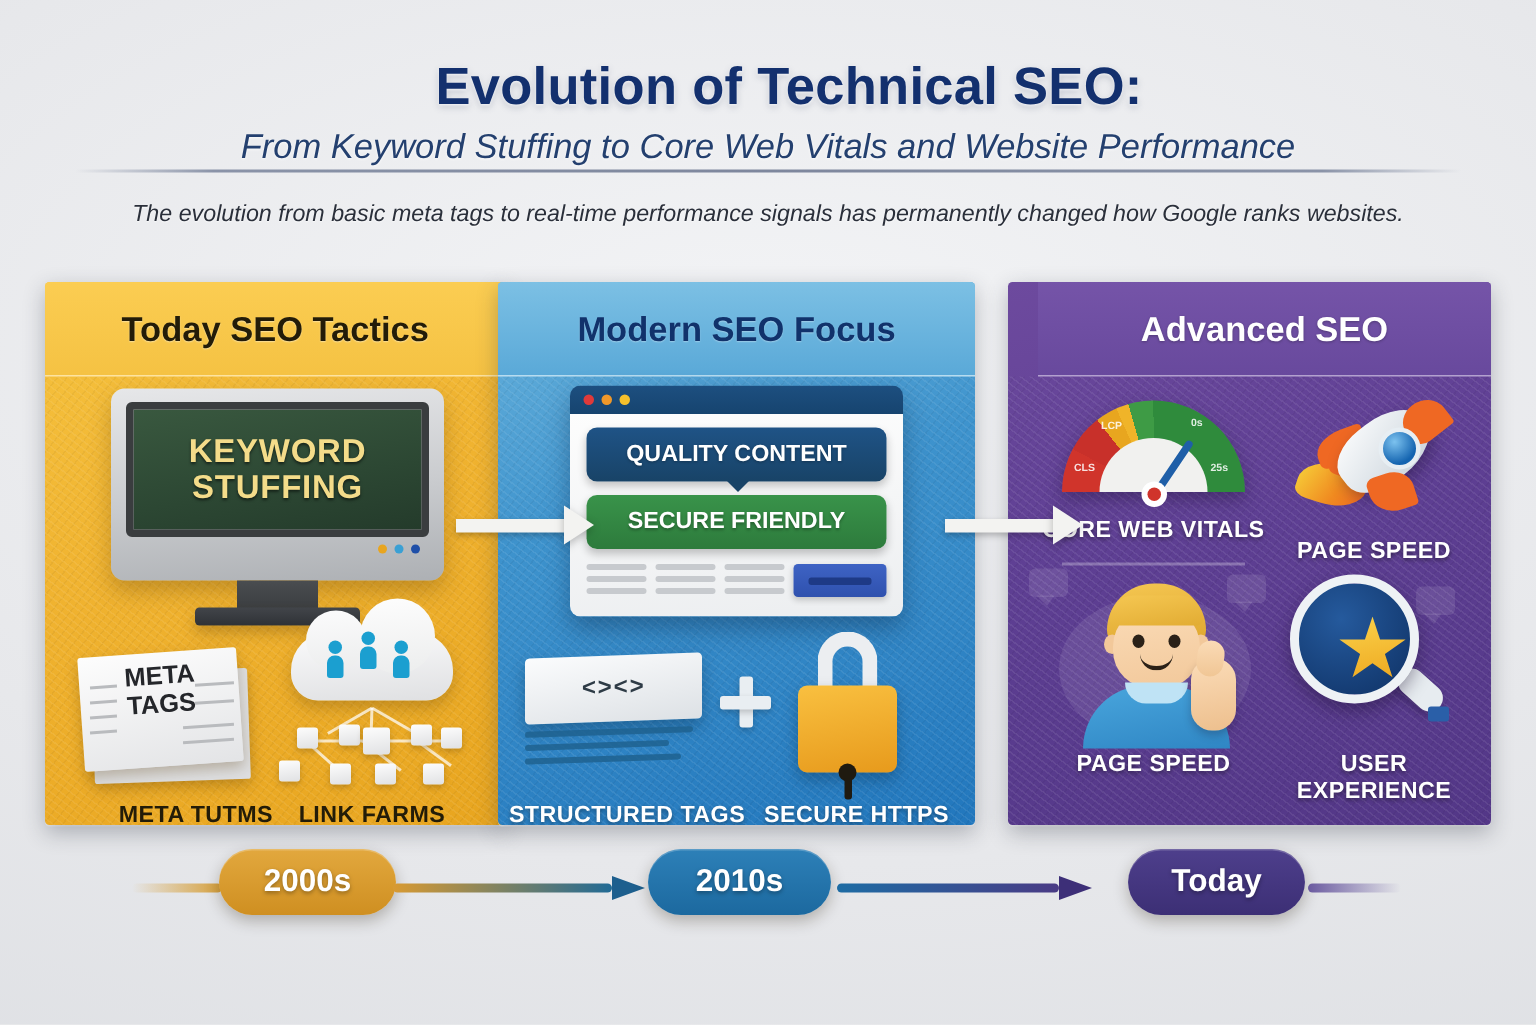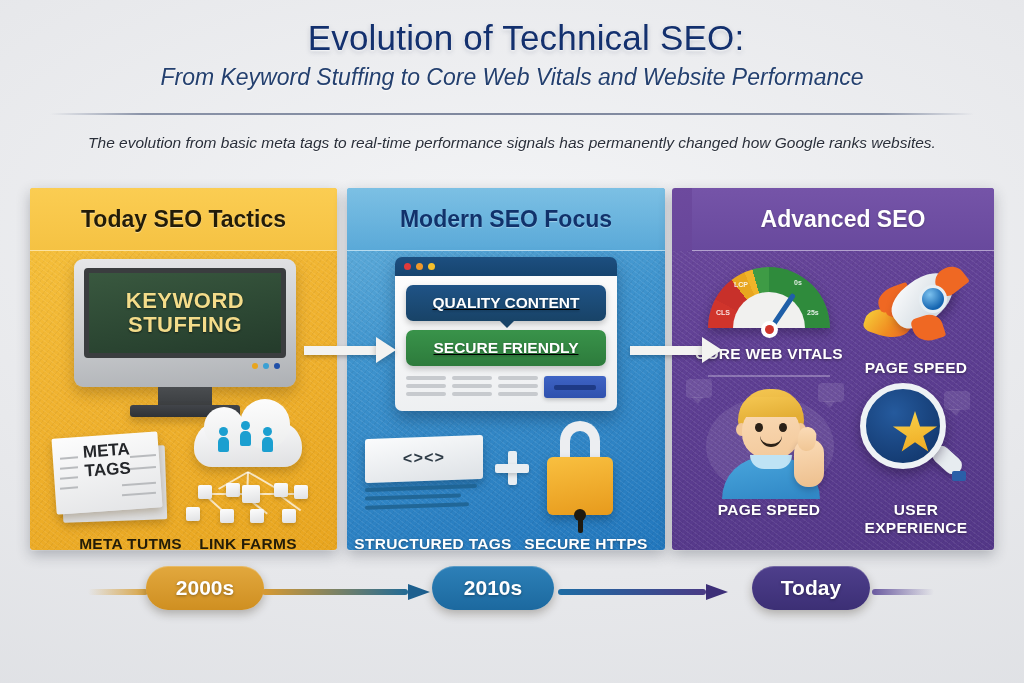--- a/index.html
+++ b/index.html
@@ -10,22 +10,22 @@
   }
   #stage{
     position:relative;width:1024px;height:683px;
     background:
       radial-gradient(ellipse 120% 90% at 50% 35%, #f3f4f6 0%, #e7e8eb 55%, #dcdee2 100%);
   }
 
   
   #header{position:absolute;left:0;top:0;width:1024px;}
   #title{
-    text-align:center;margin-top:18px;
-    font-size:35px;font-weight:normal;letter-spacing:.2px;
+    text-align:center;margin-top:38px;
+    font-size:35px;font-weight:bold;letter-spacing:.2px;
     color:#13306e;
     text-shadow:0 1px 2px rgba(255,255,255,.85), 0 2px 5px rgba(80,90,120,.28);
     padding-left:28px;
   }
   #subtitle{
     text-align:center;margin-top:6px;
     font-size:23px;font-style:italic;font-weight:500;
     color:#24406f;
     text-shadow:0 1px 2px rgba(255,255,255,.8);
   }
@@ -53,21 +53,21 @@
     border-bottom:1px solid rgba(255,255,255,.45);
   }
   .panel-body{position:relative;height:300px;}
 
   #panel1{left:30px;width:307px;
     background:linear-gradient(160deg,#f6c33f 0%,#f0b330 45%,#e8a51f 100%);}
   #panel1 .panel-head{color:#231c08;
     background:linear-gradient(180deg,#fbcd52 0%,#f5c243 100%);
     text-shadow:0 1px 1px rgba(255,255,255,.45);}
 
-  #panel2{left:347px;width:318px;
+  #panel2{left:332px;width:318px;
     background:linear-gradient(165deg,#6ab4dd 0%,#3e93cd 40%,#2277bd 100%);}
   #panel2 .panel-head{color:#11326b;
     background:linear-gradient(180deg,#7cc0e4 0%,#5aa9d8 100%);
     text-shadow:0 1px 1px rgba(255,255,255,.35);}
 
   #panel3{left:672px;width:322px;
     background:linear-gradient(165deg,#6d4a9e 0%,#5e3f93 45%,#533787 100%);}
   #panel3 .panel-head{color:#ffffff;
     background:linear-gradient(180deg,#7554a8 0%,#68499d 100%);
     text-shadow:0 1px 2px rgba(0,0,0,.28);margin-left:20px;}
@@ -136,21 +136,21 @@
 
   .cap{position:absolute;font-weight:bold;font-size:15.5px;letter-spacing:.3px;}
   #cap-meta{left:22px;top:284px;width:130px;text-align:right;color:#231c08;}
   #cap-link{left:152px;top:284px;width:132px;text-align:center;color:#231c08;}
 
   
   #browser{position:absolute;left:48px;top:6px;width:222px;border-radius:7px;overflow:hidden;
     box-shadow:0 8px 16px rgba(10,40,70,.38);}
   #br-bar{height:19px;background:linear-gradient(180deg,#1d4f80,#16446f);display:flex;align-items:center;gap:5px;padding-left:9px;}
   #br-bar i{width:7px;height:7px;border-radius:50%;display:block;}
-  #br-body{background:linear-gradient(175deg,#fdfdfd,#eceef0);padding:9px 11px 11px;text-decoration:underline;}
+  #br-body{background:linear-gradient(175deg,#fdfdfd,#eceef0);padding:9px 11px 11px;}
   .pillbox{border-radius:7px;text-align:center;color:#fff;font-weight:bold;
     font-size:15.5px;padding:9px 4px;position:relative;
     box-shadow:0 3px 6px rgba(0,0,0,.22);text-shadow:0 1px 2px rgba(0,0,0,.3);}
   #pb-quality{background:linear-gradient(180deg,#1f5386,#184367);}
   #pb-quality:after{content:"";position:absolute;left:50%;bottom:-7px;margin-left:-7px;
     width:0;height:0;border-left:8px solid transparent;border-right:8px solid transparent;
     border-top:8px solid #184367;}
   #pb-mobile{margin-top:9px;background:linear-gradient(180deg,#39934a,#2d7b3c);}
   #br-rows{display:flex;gap:6px;margin-top:10px;align-items:flex-start;}
   .rowcol{flex:1;}

